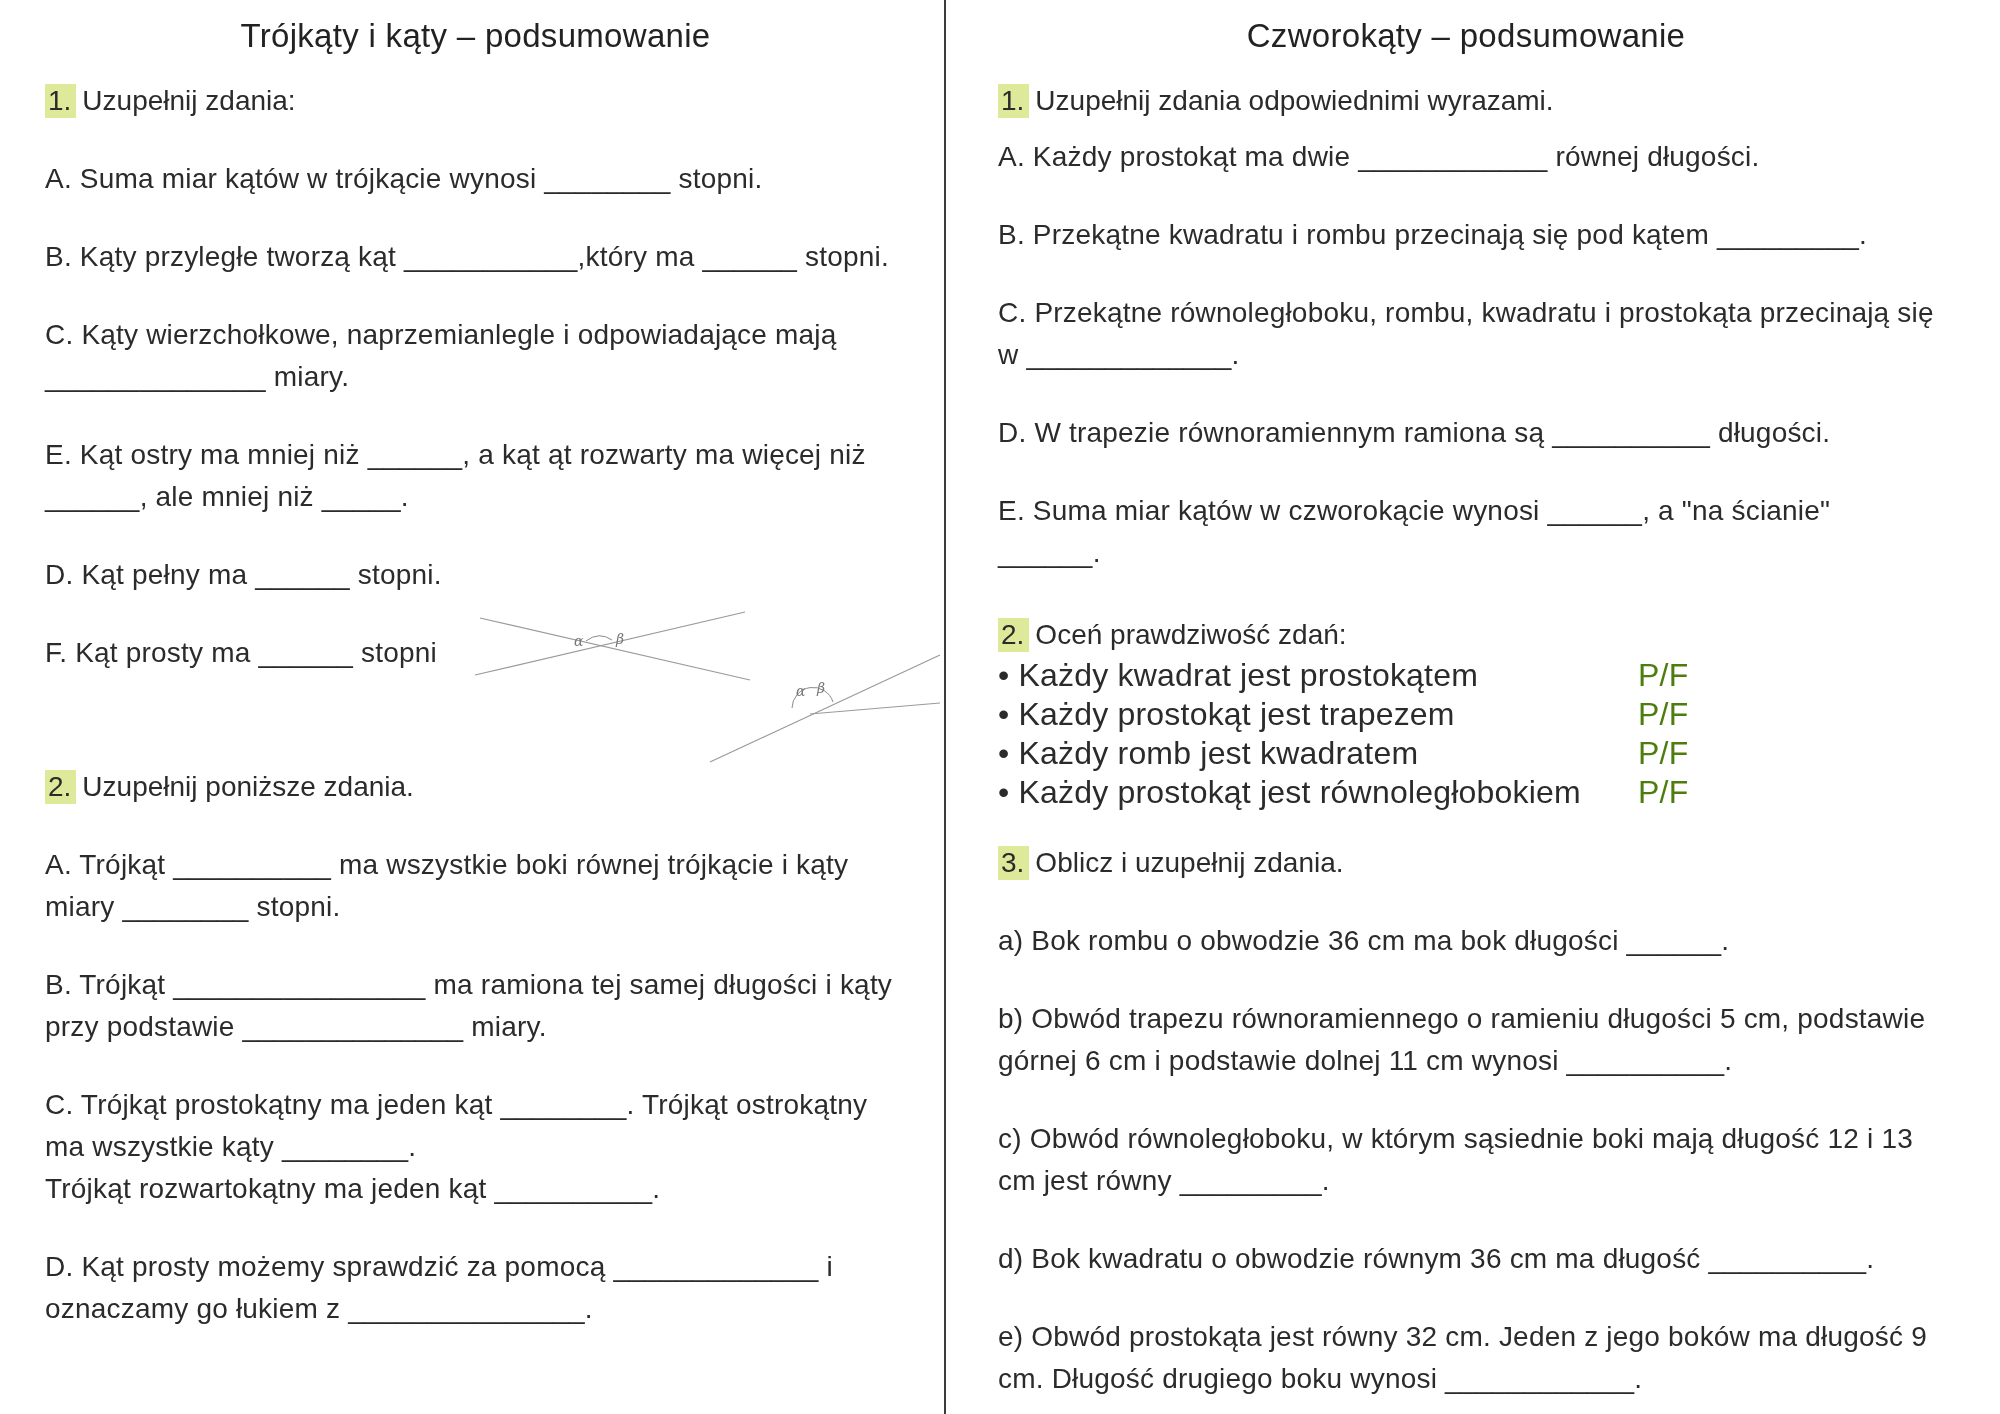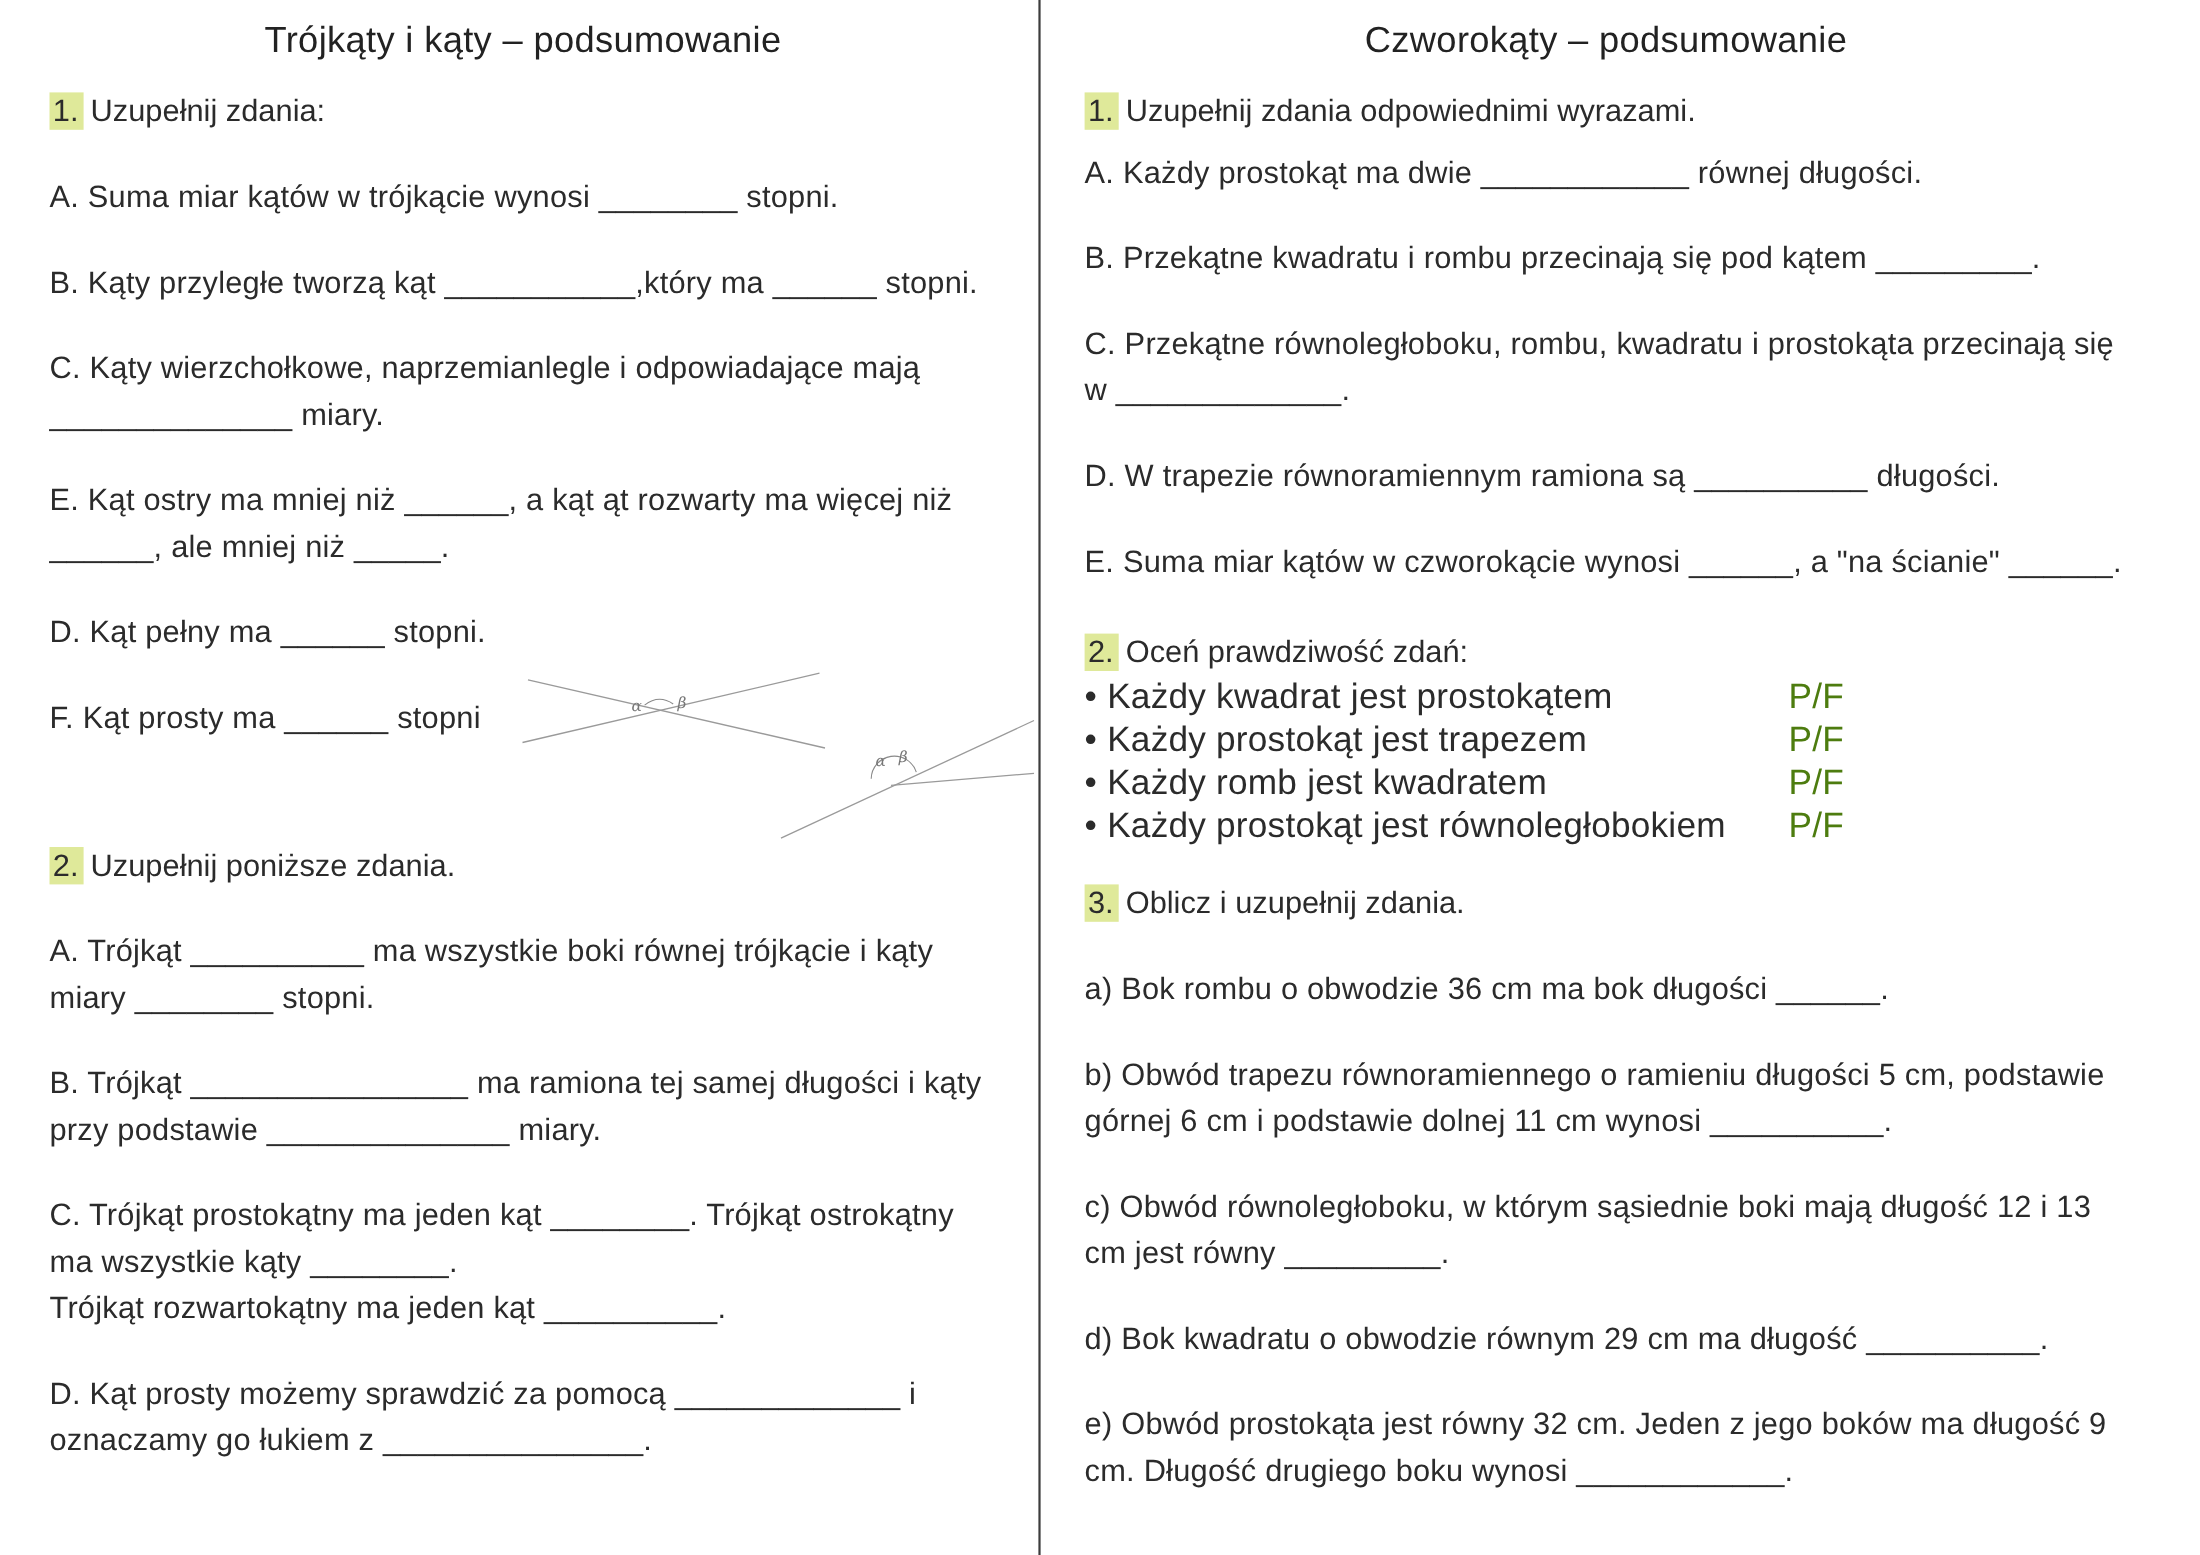--- a/index.html
+++ b/index.html
@@ -23,21 +23,21 @@
     padding: 16px 38px 0 45px;
   }
   .divider {
     width: 2px;
     background: #3c3c3c;
     height: 1414px;
     flex: 0 0 2px;
   }
   .col-right {
     flex: 1;
-    padding: 16px 66px 0 40px;
+    padding: 16px 66px 0 52px;
   }
   .title {
     font-size: 33px;
     font-weight: 400;
     text-align: center;
     margin: 0;
     line-height: 40px;
     letter-spacing: 0.3px;
     color: #222;
   }
@@ -176,17 +176,17 @@
       </div>
     </div>
 
     <div class="sec-head sec3">
       <span class="hl">3.</span><span class="txt">Oblicz i uzupełnij zdania.</span>
     </div>
 
     <p class="item">a) Bok rombu o obwodzie 36 cm ma bok długości ______.</p>
     <p class="item">b) Obwód trapezu równoramiennego o ramieniu długości 5 cm, podstawie górnej 6 cm i podstawie dolnej 11 cm wynosi __________.</p>
     <p class="item">c) Obwód równoległoboku, w którym sąsiednie boki mają długość 12 i 13 cm jest równy _________.</p>
-    <p class="item">d) Bok kwadratu o obwodzie równym 29 cm ma długość __________.</p>
+    <p class="item">d) Bok kwadratu o obwodzie równym 36 cm ma długość __________.</p>
     <p class="item">e) Obwód prostokąta jest równy 32 cm. Jeden z jego boków ma długość 9 cm. Długość drugiego boku wynosi ____________.</p>
   </div>
 
 </div>
 
 </body></html>

